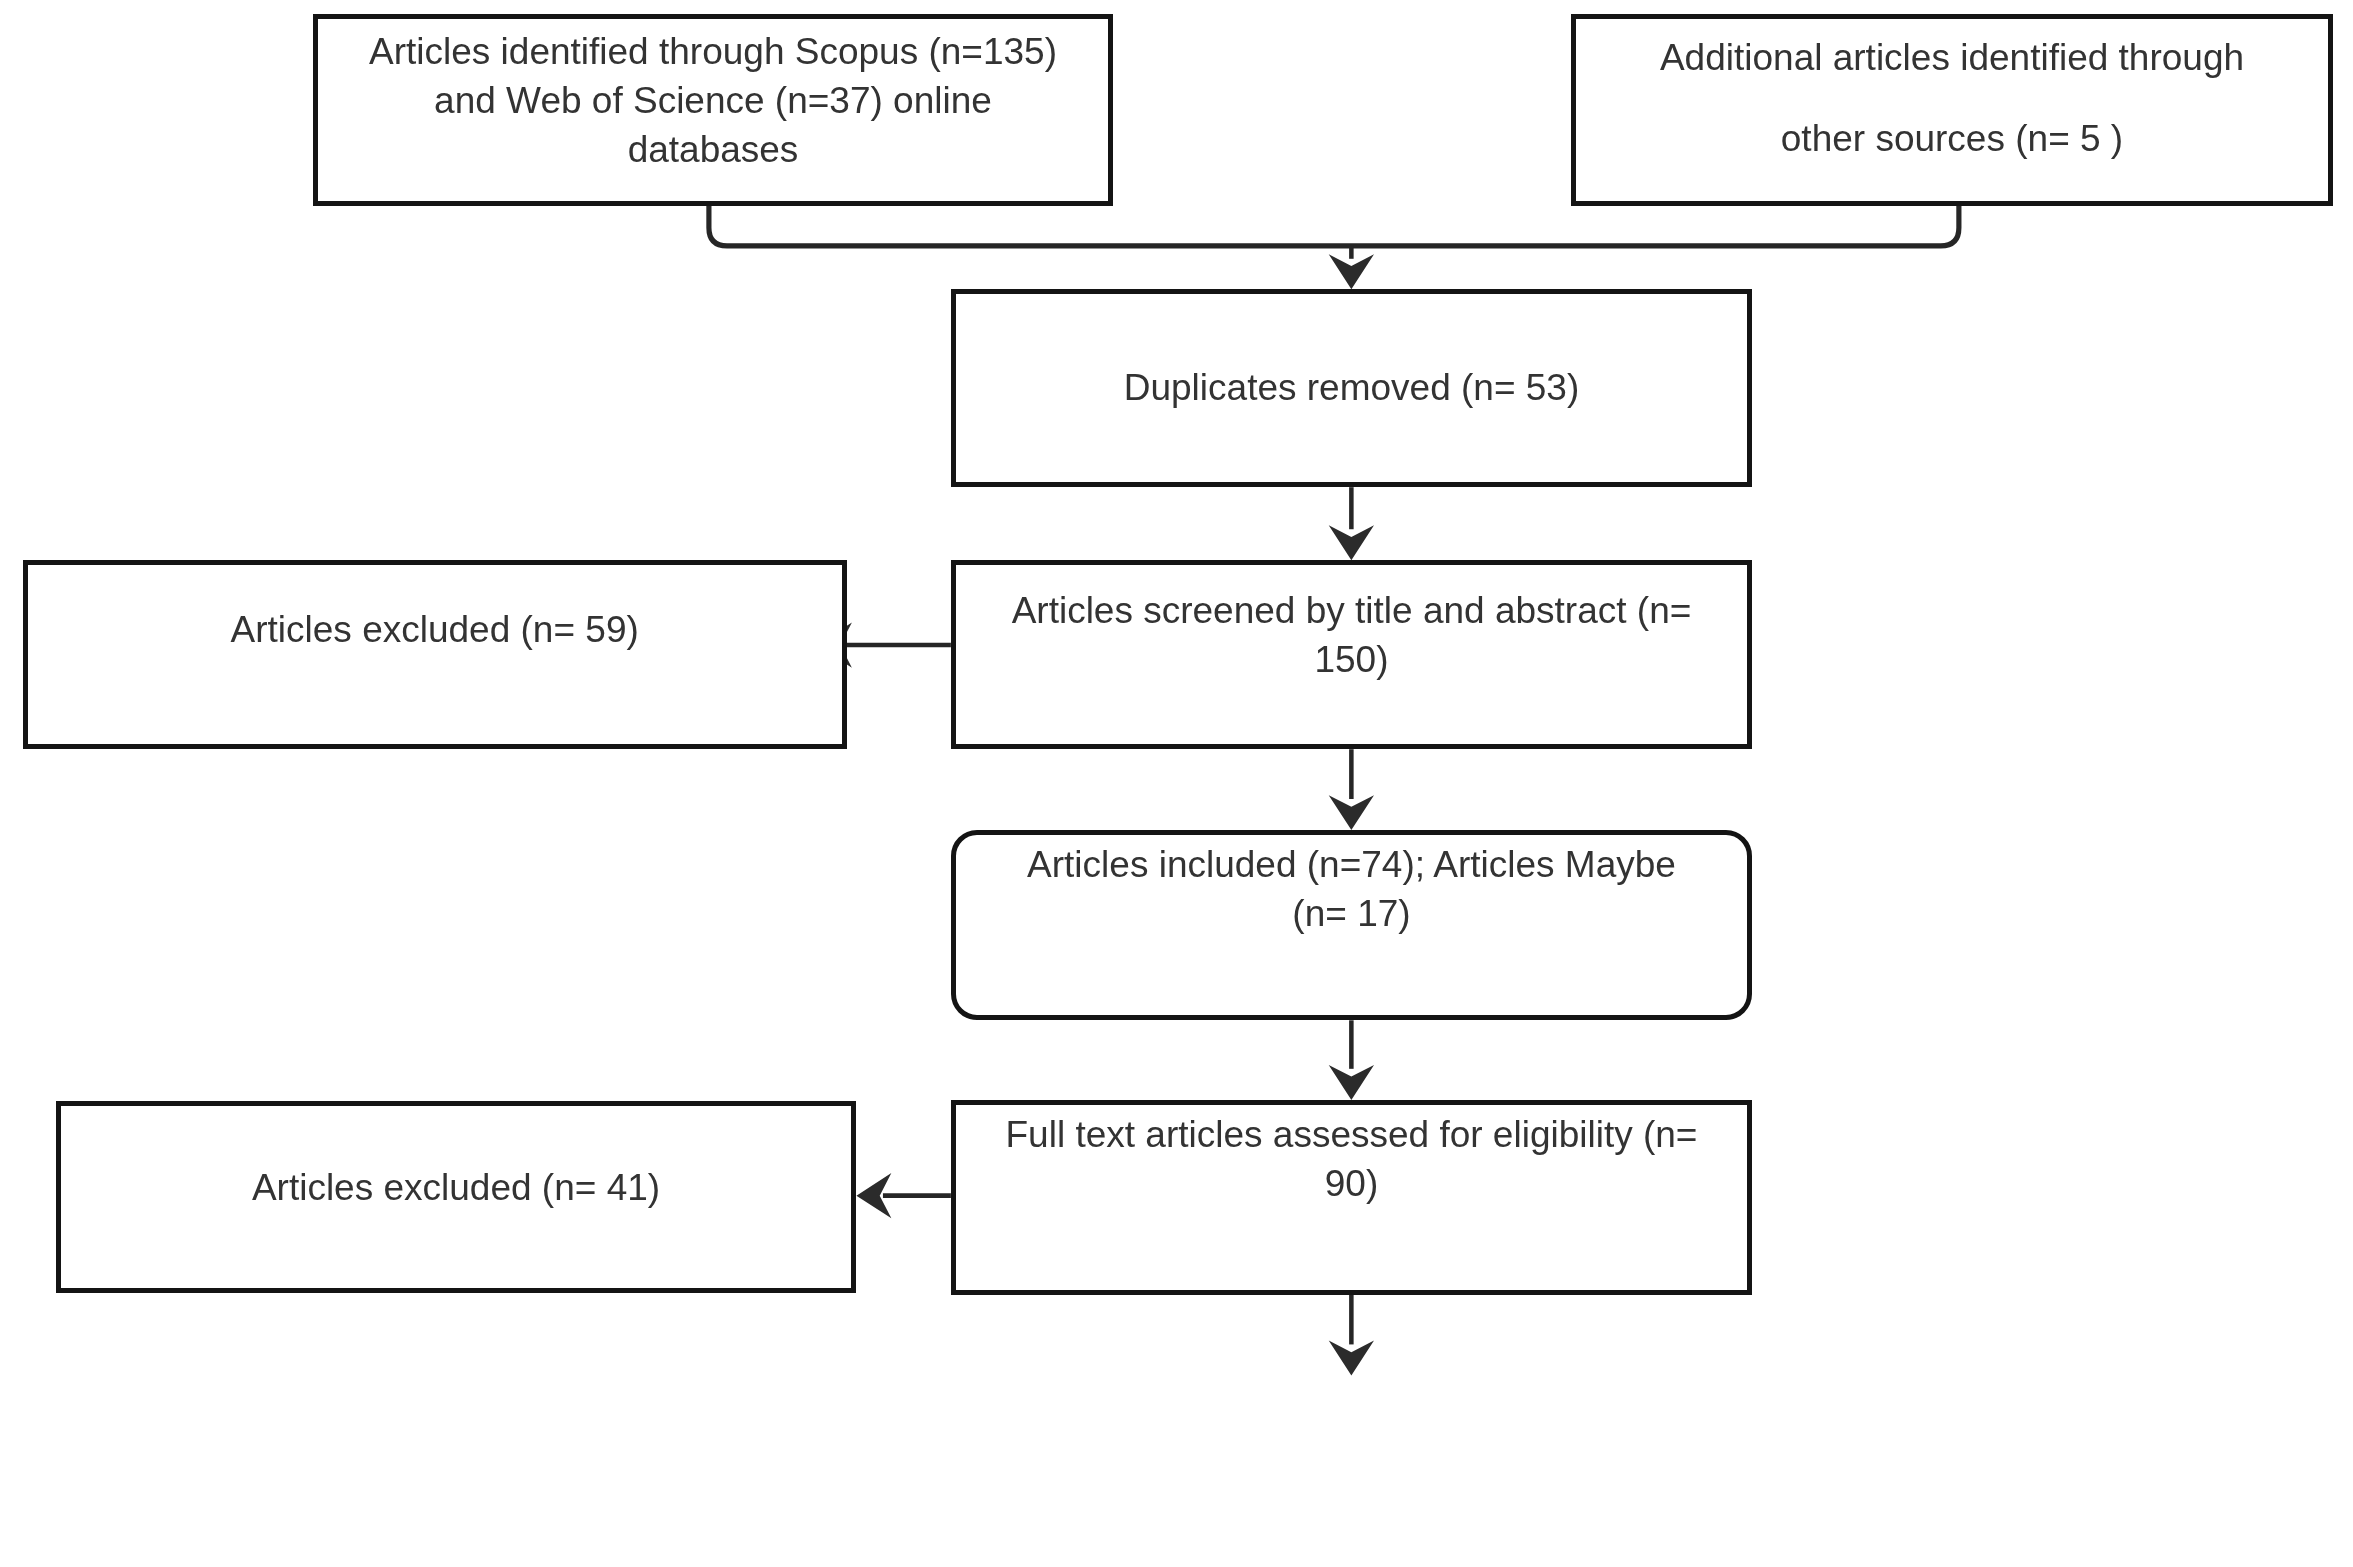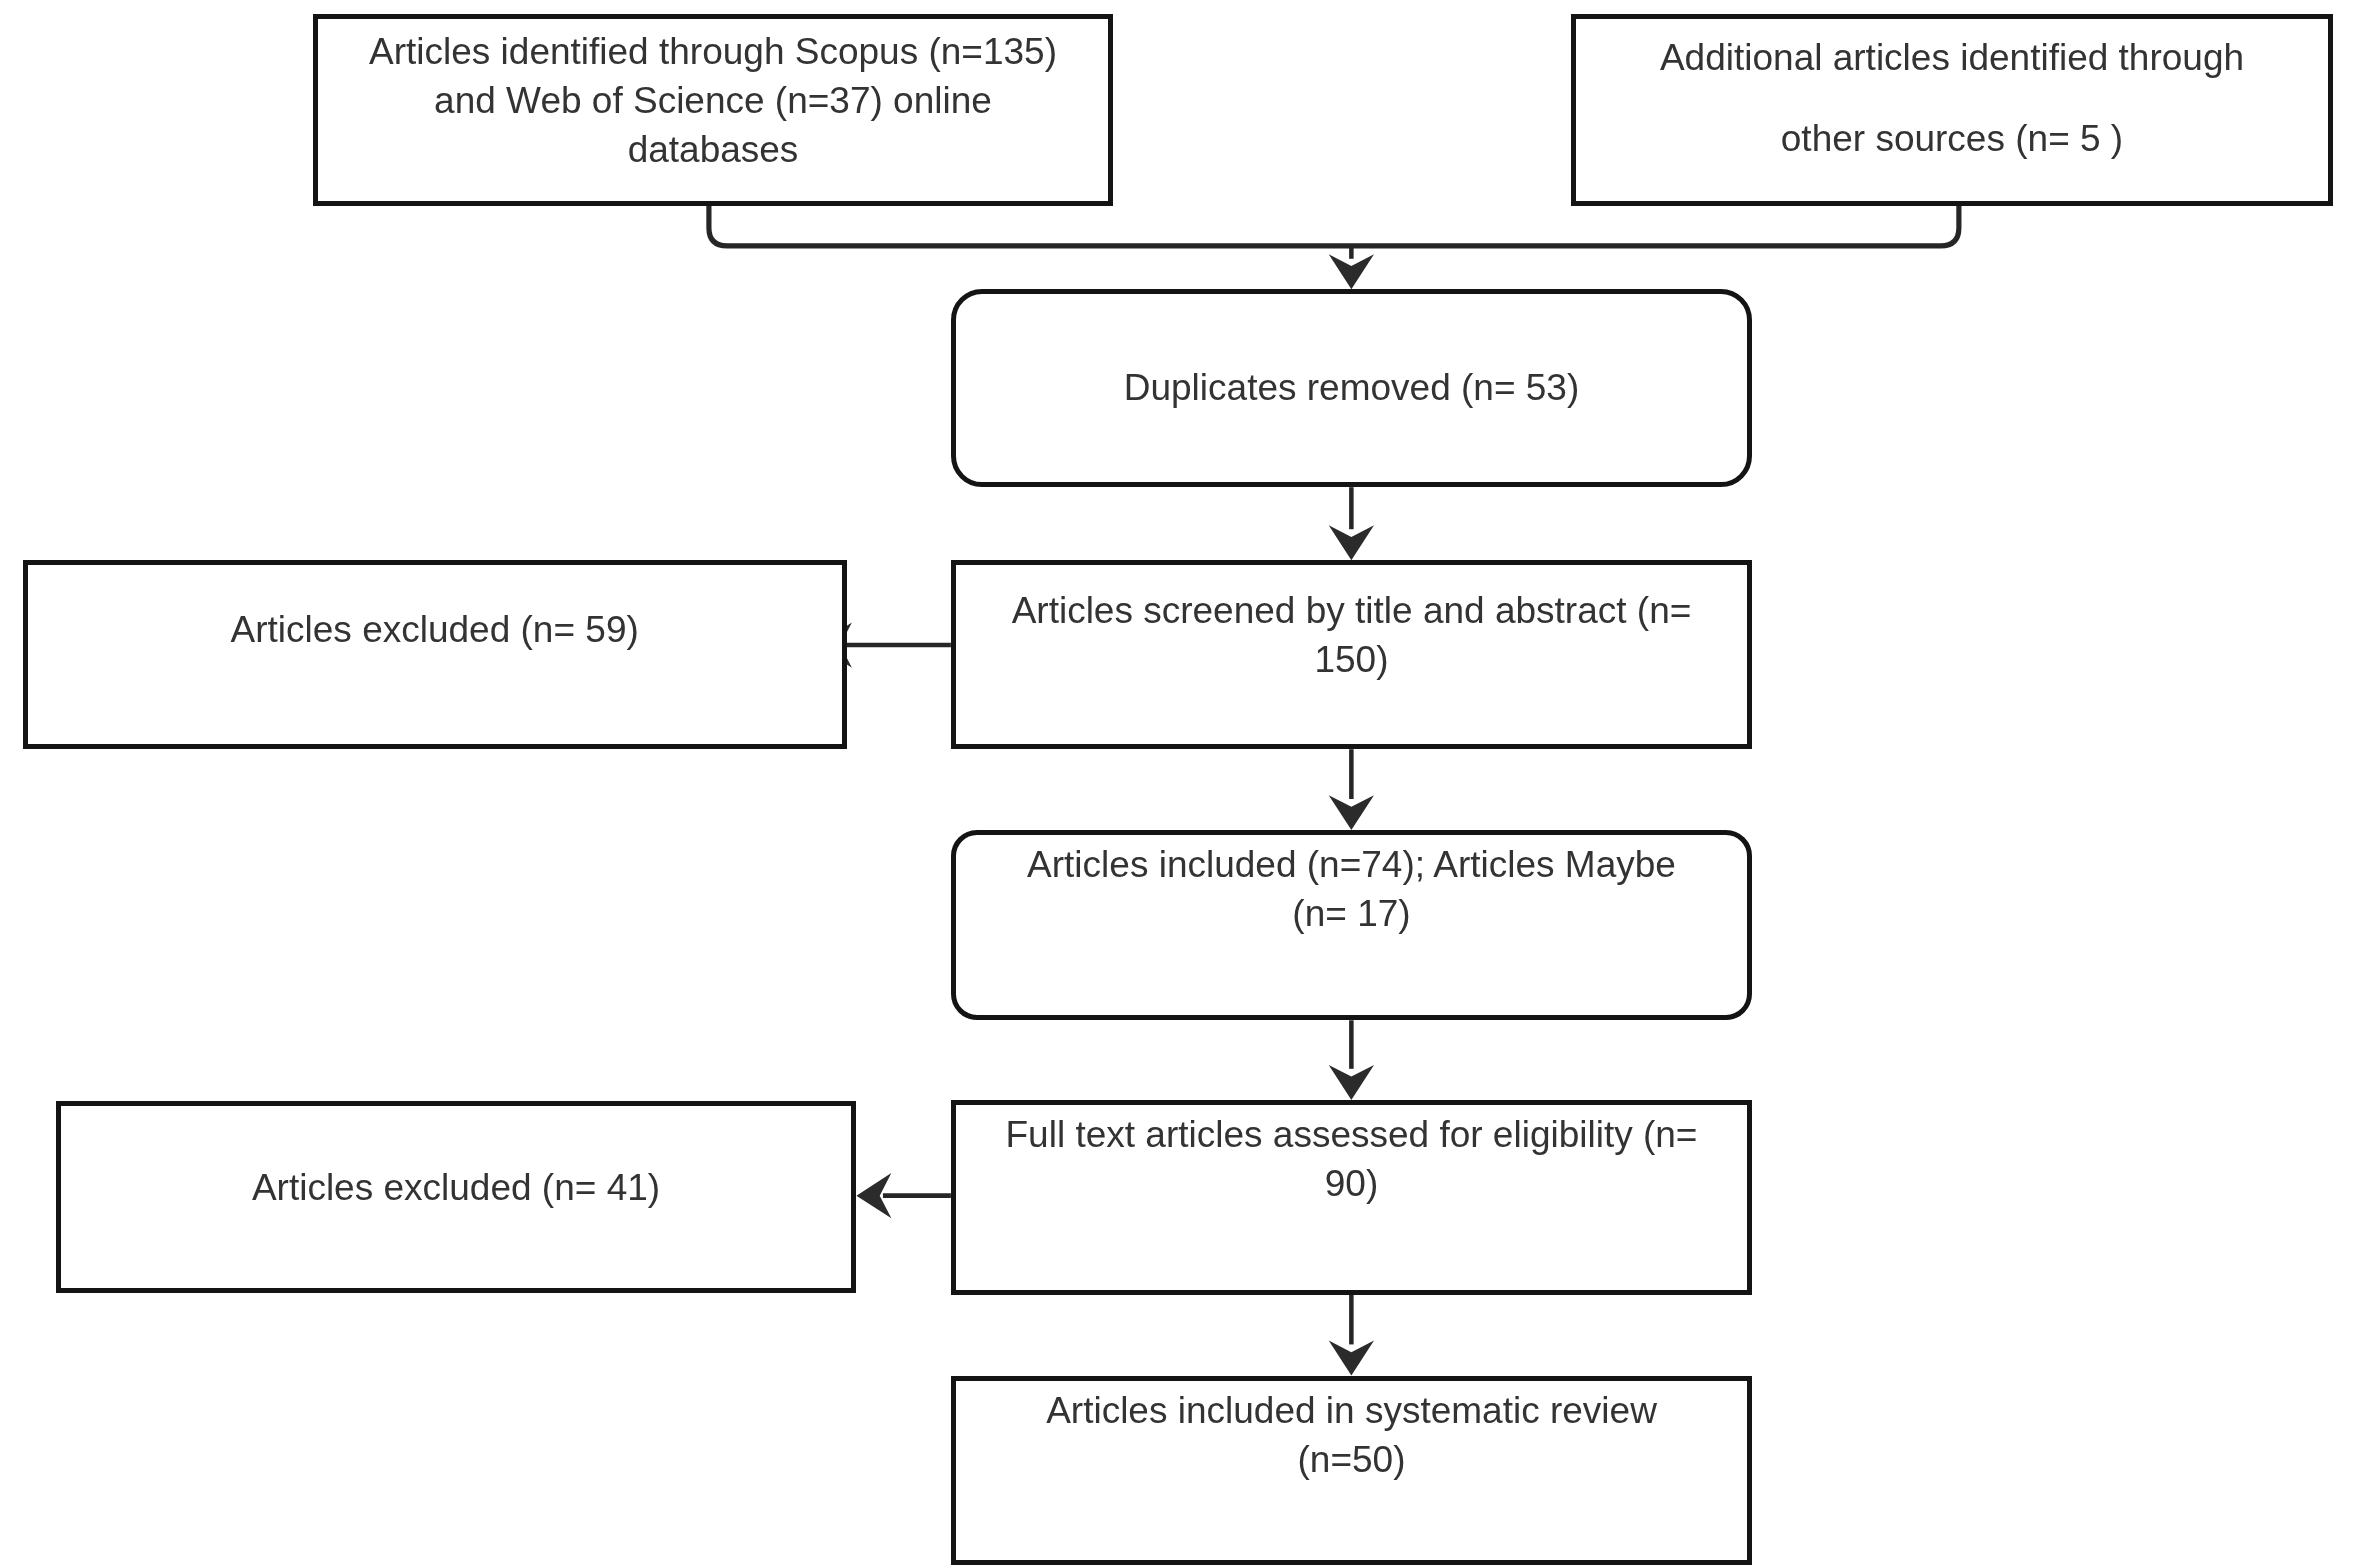--- a/index.html
+++ b/index.html
@@ -23,21 +23,21 @@
     font-size:37px;
     line-height:49px;
     text-align:center;
     display:flex;
     flex-direction:column;
     align-items:center;
   }
   .box span{display:block;white-space:nowrap;}
   #box-sources-databases{left:313px;top:14.2px;width:800px;height:192px;padding-top:7.8px;}
   #box-sources-other{left:1571px;top:14.2px;width:762px;height:192px;padding-top:14.2px;gap:32px;}
-  #box-duplicates{left:951px;top:289px;width:801px;height:198px;padding-top:69px;border-radius:31px;}
+  #box-duplicates{left:951px;top:289px;width:801px;height:198px;padding-top:69px;}
   #box-screened{left:951px;top:560px;width:801px;height:189px;padding-top:21px;}
   #box-excluded-screening{left:22.7px;top:560px;width:824px;height:189px;padding-top:40px;}
   #box-included-maybe{left:951px;top:830px;width:801px;height:190px;padding-top:5.2px;border-radius:26px;}
   #box-fulltext{left:951px;top:1100px;width:801px;height:195px;padding-top:5.2px;}
   #box-excluded-fulltext{left:56px;top:1101px;width:800px;height:192px;padding-top:57px;text-align:right;}
   #box-included-final{left:951px;top:1376px;width:801px;height:189px;padding-top:5.2px;}
 </style>
 </head>
 <body>
 
@@ -100,19 +100,15 @@
 
   <div class="box" id="box-fulltext">
     <span>Full text articles assessed for eligibility (n=</span>
     <span>90)</span>
   </div>
 
   <div class="box" id="box-excluded-fulltext">
     <span>Articles excluded (n= 41)</span>
   </div>
 
-  <div class="box" id="box-included-final">
-    <span>Articles included in systematic review</span>
-    <span>(n=50)</span>
-  </div>
 
 </div>
 
 
 </body></html>

